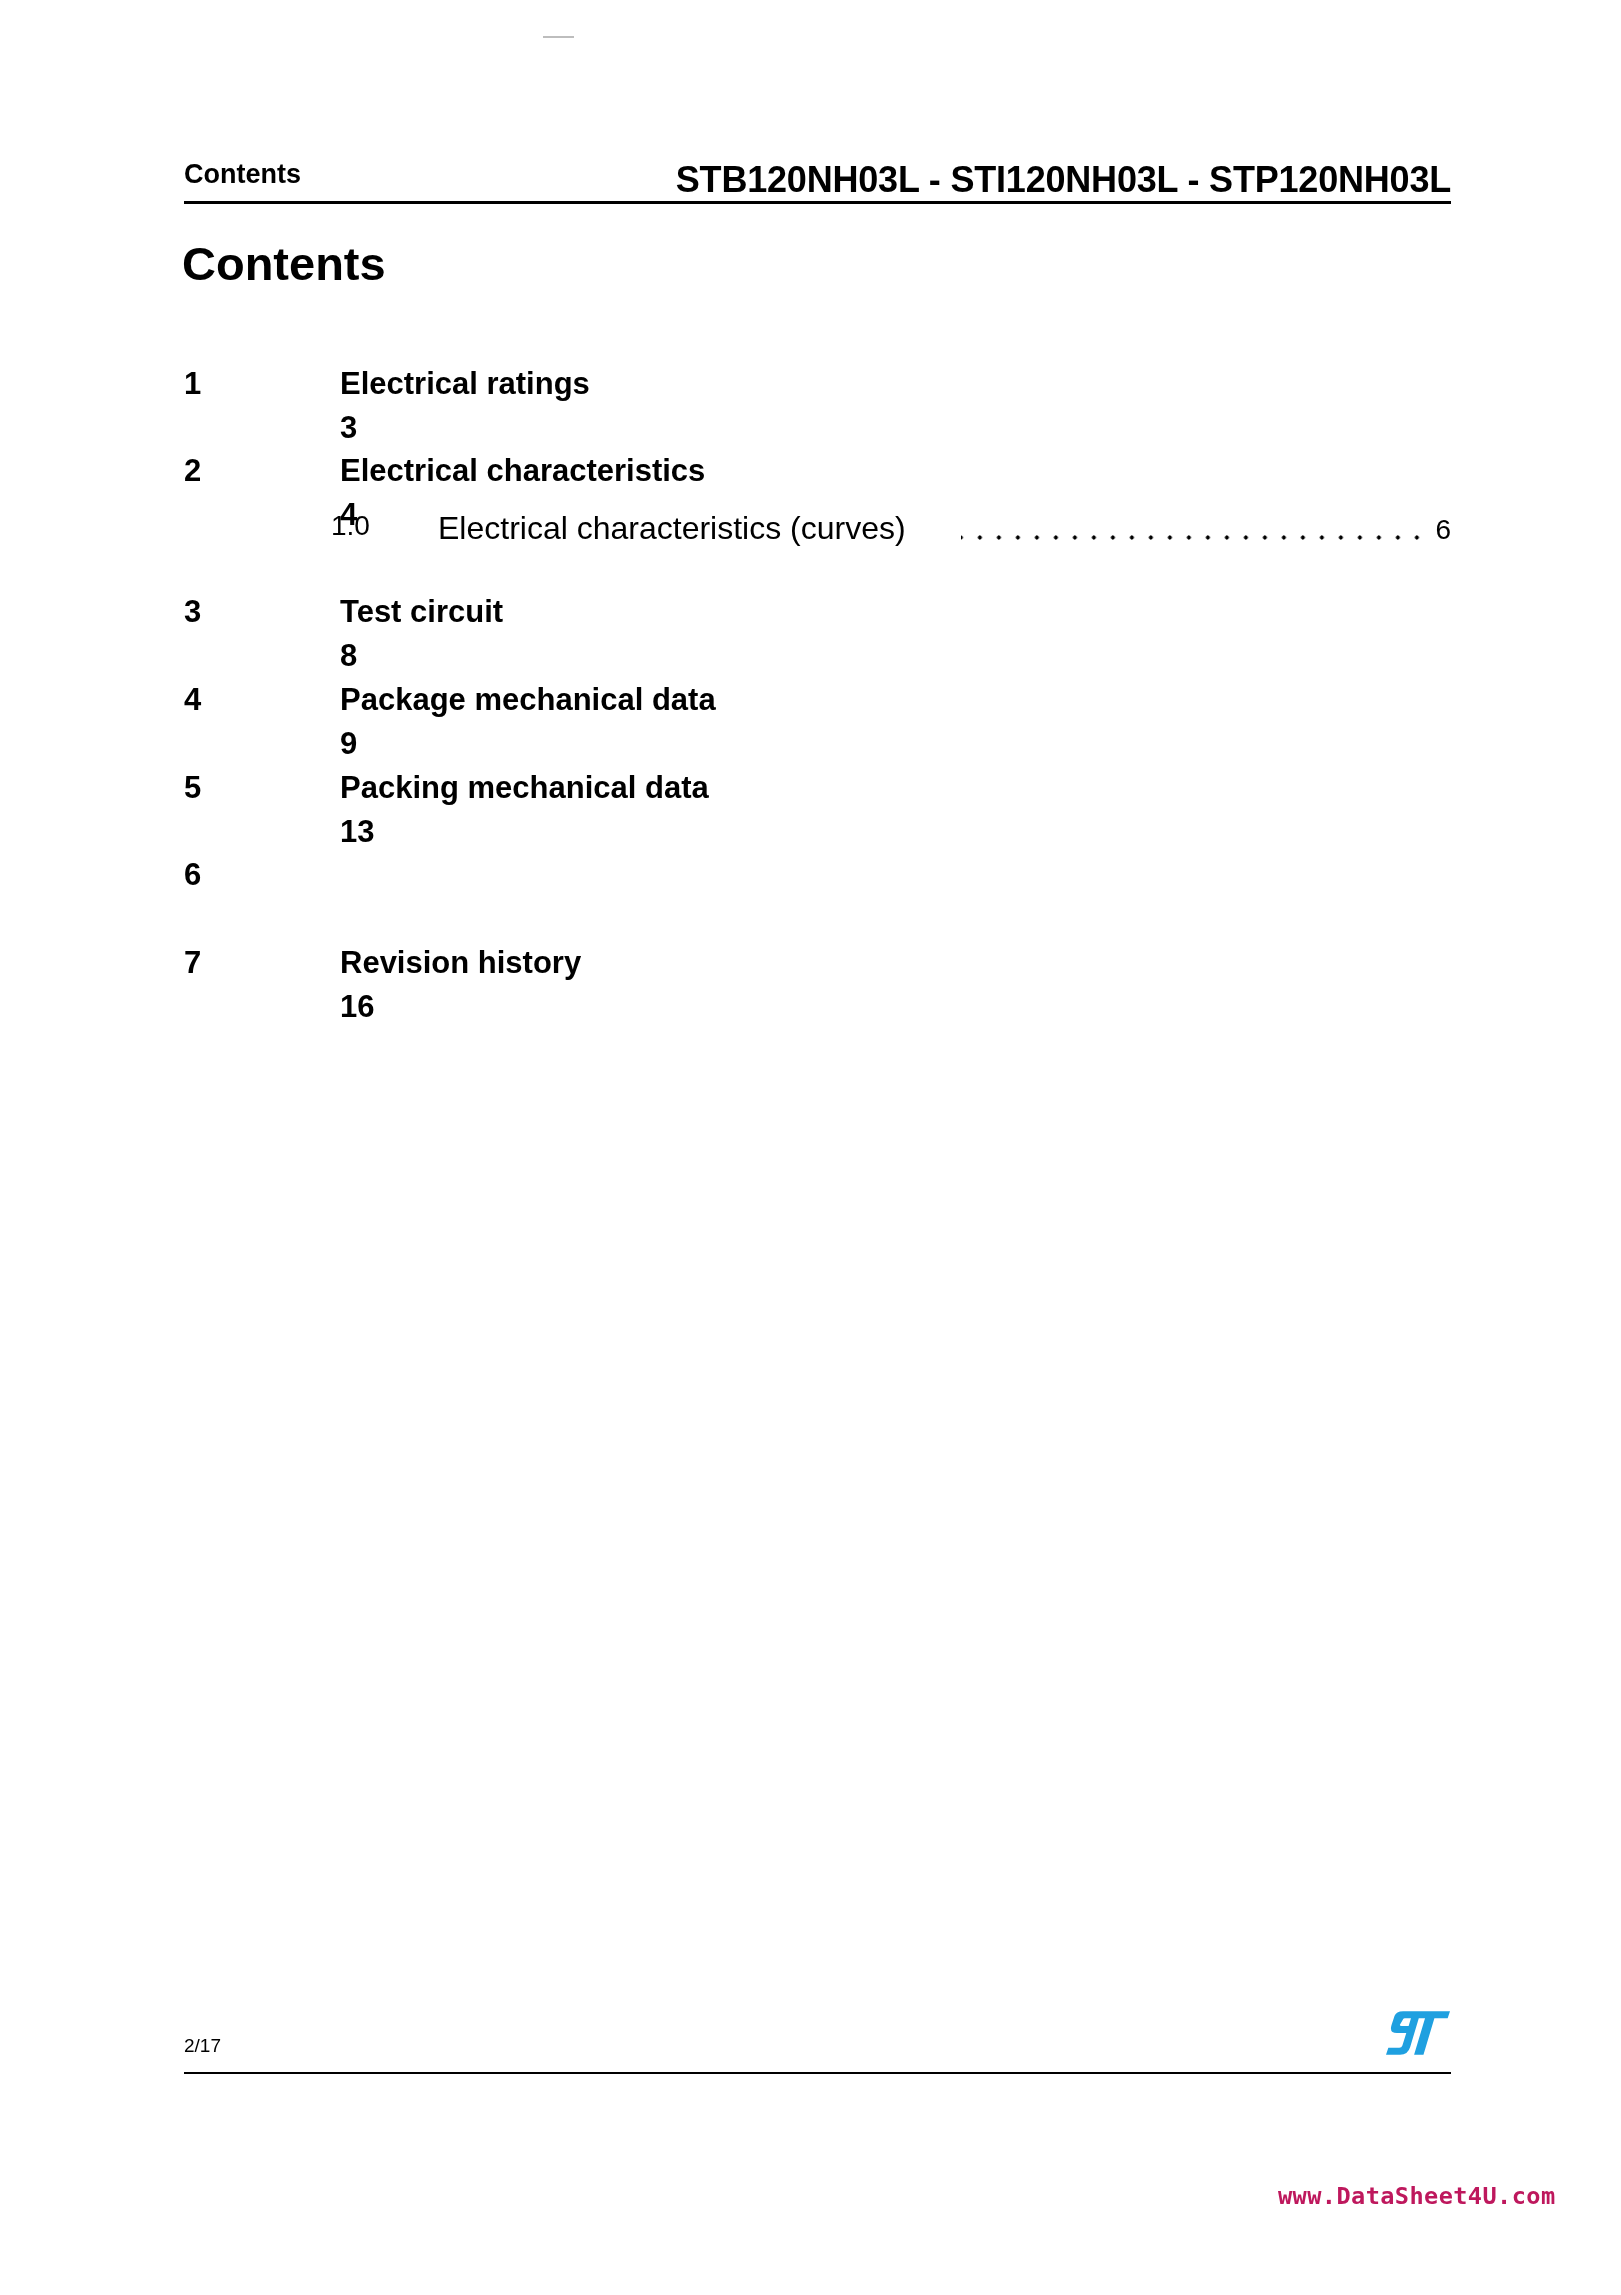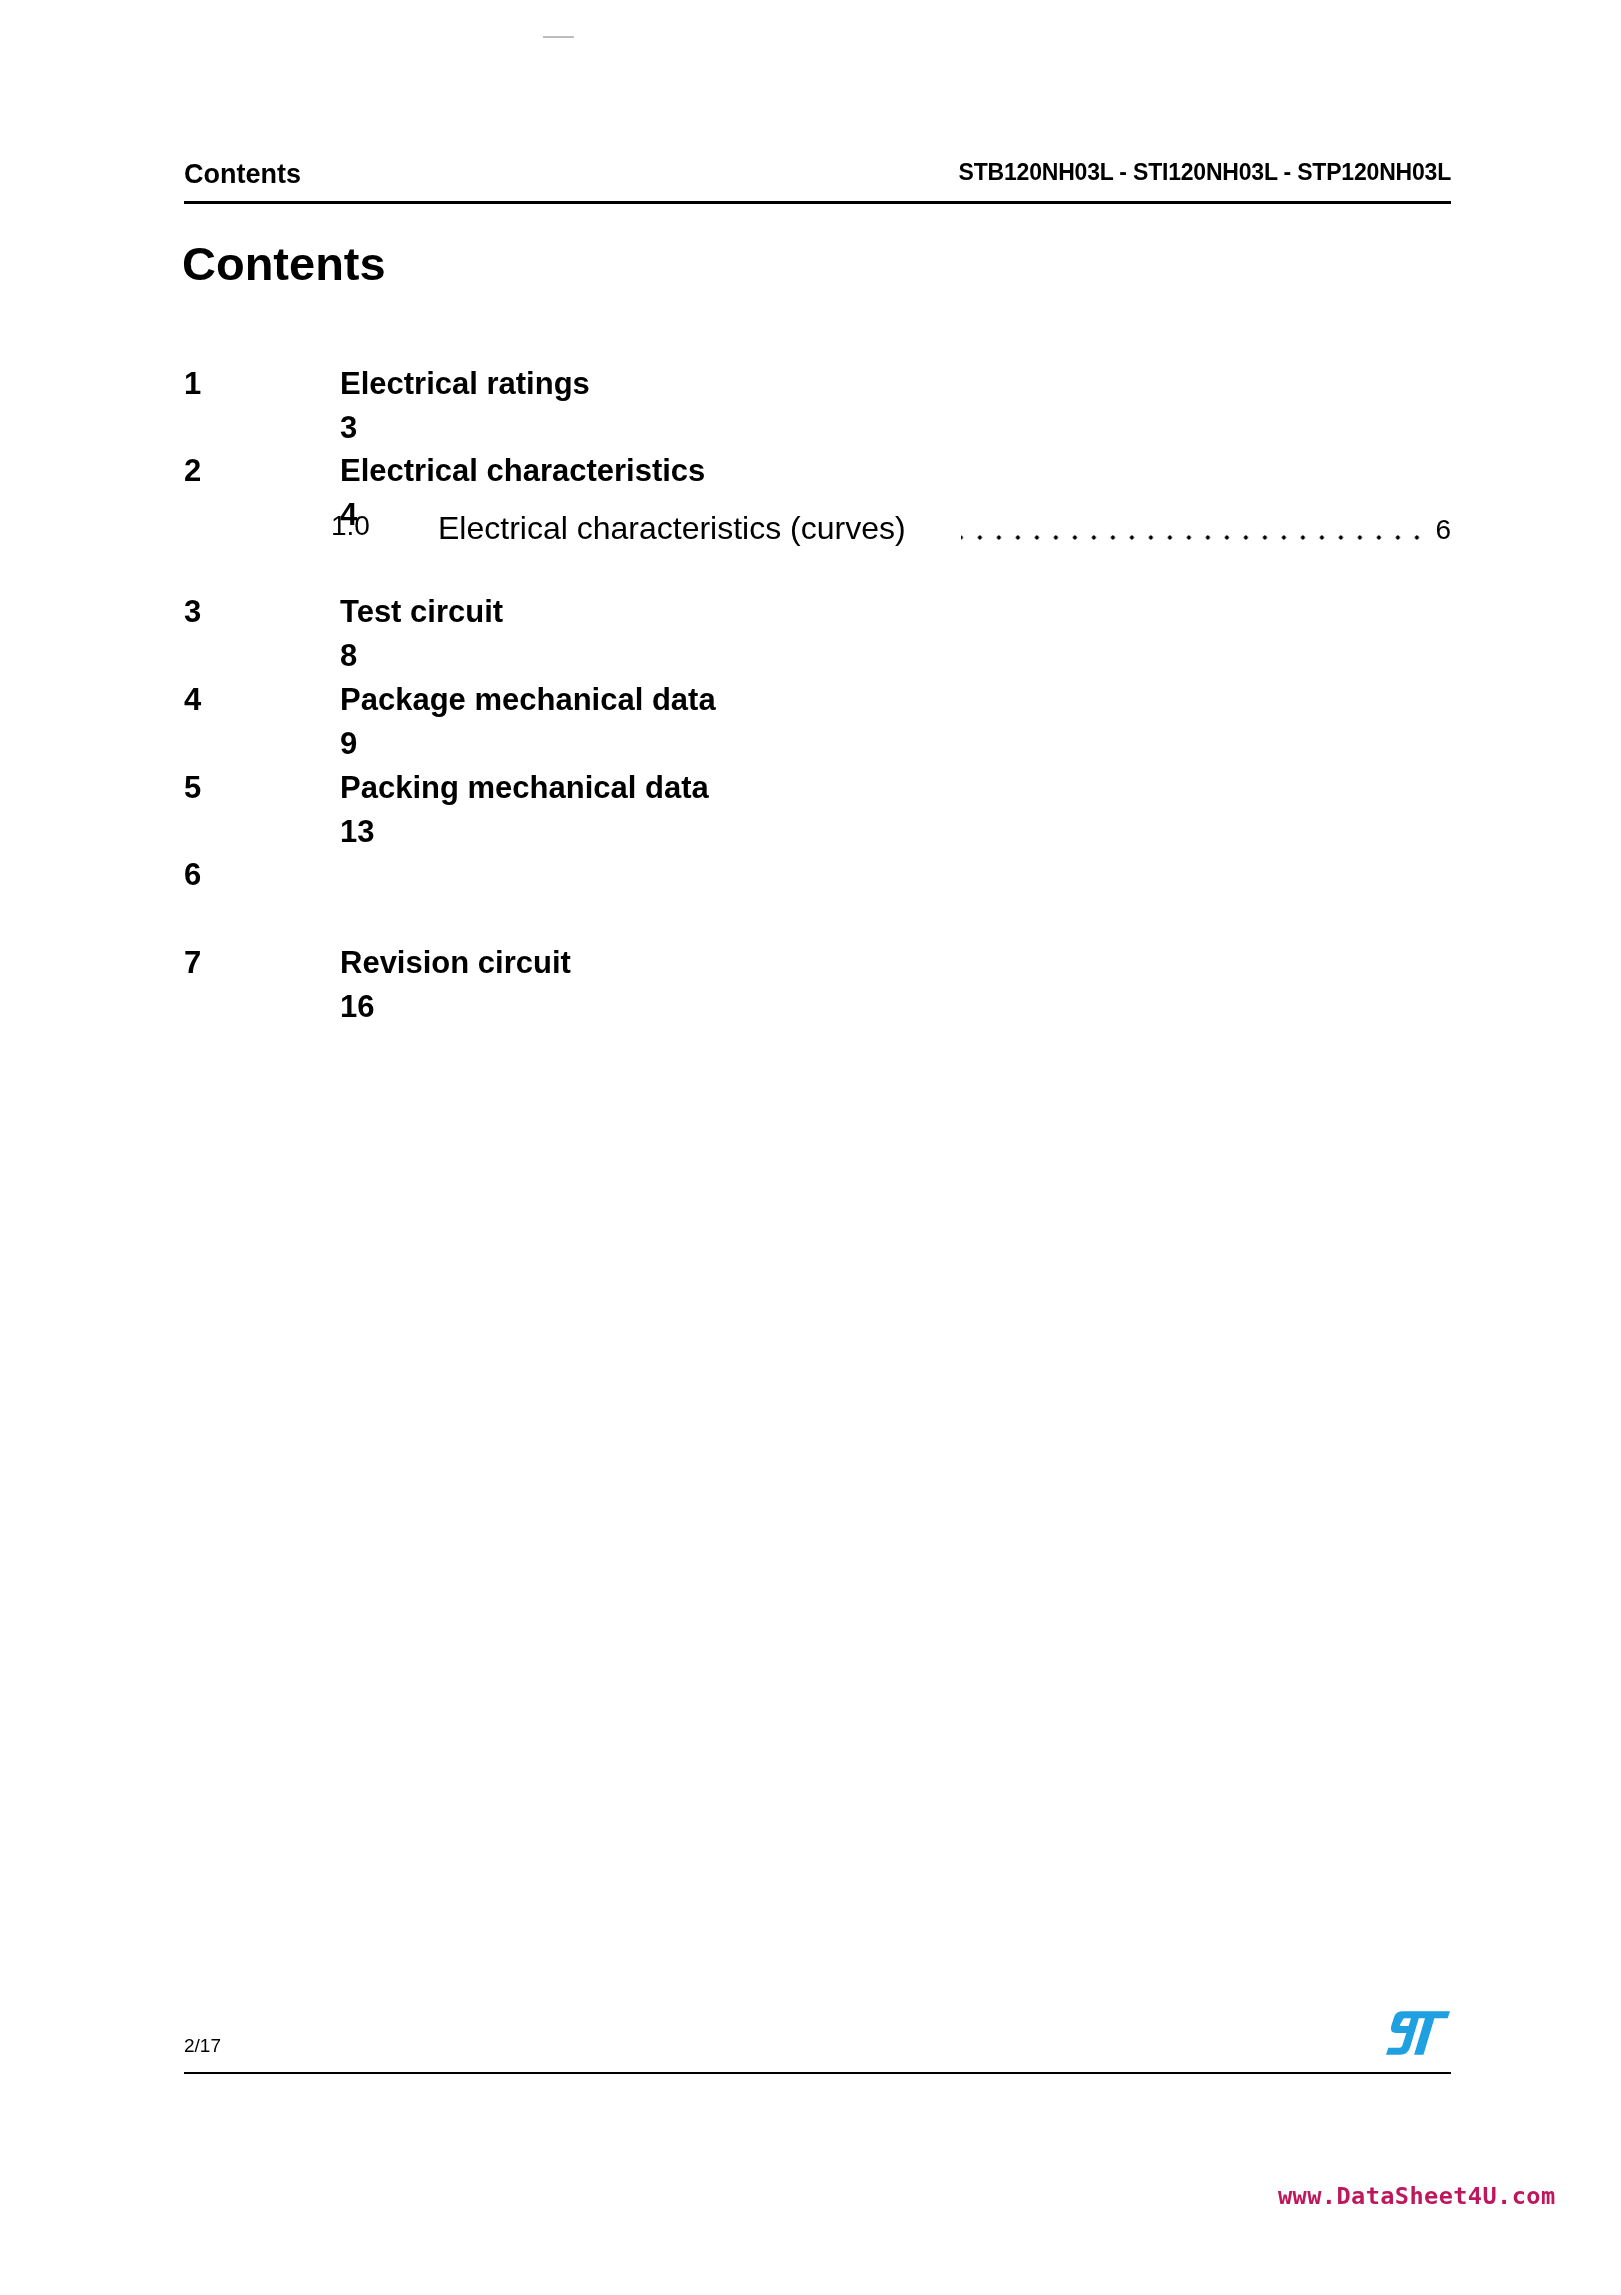--- a/index.html
+++ b/index.html
@@ -1,21 +1,21 @@
 <!DOCTYPE html>
 <html style="font-size:12.6px"><head>
 <meta charset="utf-8">
 <style>
   html, body { margin:0; padding:0; background:#ffffff; }
   body { width:1622px; height:2295px; position:relative; overflow:hidden;
          font-family:"Liberation Sans", "DejaVu Sans", sans-serif; color:#000; }
   .abs { position:absolute; }
   .top-mark { left:543px; top:36px; width:31px; height:1.6px; background:#bdbdbd; }
   .hdr-left { left:184px; top:159px; font-size:27px; font-weight:bold; white-space:nowrap; }
-  .hdr-right { right:171px; top:159px; font-size:23px; font-weight:bold; white-space:nowrap; letter-spacing:-0.2px; }
+  .hdr-right { right:171px; top:159px; font-size:36px; font-weight:bold; white-space:nowrap; letter-spacing:-0.2px; }
   .hdr-rule { left:184px; top:201px; width:1267px; height:3.1px; background:#000; }
   .title { left:182px; top:236px; font-size:47px; font-weight:bold; white-space:nowrap; }
   .toc { left:184px; width:1267px; height:39px; }
   .toc .num { position:absolute; left:0; top:0; font-size:31px; font-weight:bold; }
   .toc .row { position:absolute; left:156px; right:0; top:0; display:flex; align-items:baseline;flex-direction:column; }
   .toc .ttl { font-size:31px; font-weight:bold; white-space:nowrap; }
   .toc .leader { flex:1; margin:0 7.9px 0 19px; height:6.3px; align-self:flex-end; margin-bottom:7.9px;
                  background-image:radial-gradient(circle, #000 0 2.5px, transparent 2.8px);
                  background-size:19px 6.3px; background-repeat:repeat-x; background-position:right center; }
   .toc .pg { font-size:31px; font-weight:bold; white-space:nowrap; }
@@ -98,21 +98,21 @@
   </div>
 </div>
 
 <div class="abs toc" style="top:857px">
   <span class="num">6</span>
 </div>
 
 <div class="abs toc" style="top:945px">
   <span class="num">7</span>
   <div class="row">
-    <span class="ttl">Revision circuit</span>
+    <span class="ttl">Revision history</span>
     <span class="leader"></span>
     <span class="pg">16</span>
   </div>
 </div>
 
 <div class="abs ftr-left">2/17</div>
 <div class="abs logo">
   <svg width="64" height="44" viewBox="0 0 82 56">
     <path fill="#1fa0e0" d="M22 0 H82 L79 9 H62 L48 56 H36 L50 9 H42 L31 46 Q28 56 18 56 H0 L3 47 H17 Q20 47 21 44 L26 28 H14 Q4 28 7 18 L11 6 Q13 0 22 0 Z M24 9 Q22 9 21 12 L18 17 Q17 19 20 19 H29 L32 9 Z"></path>
   </svg>

